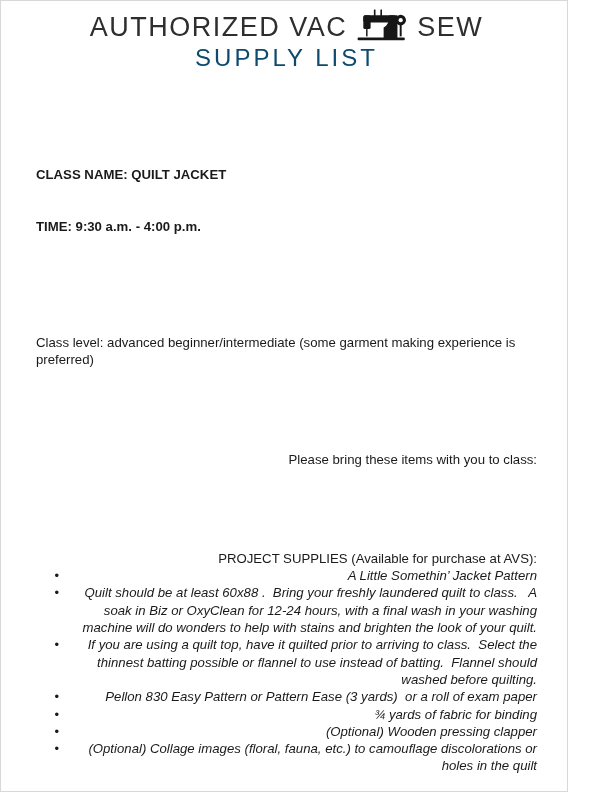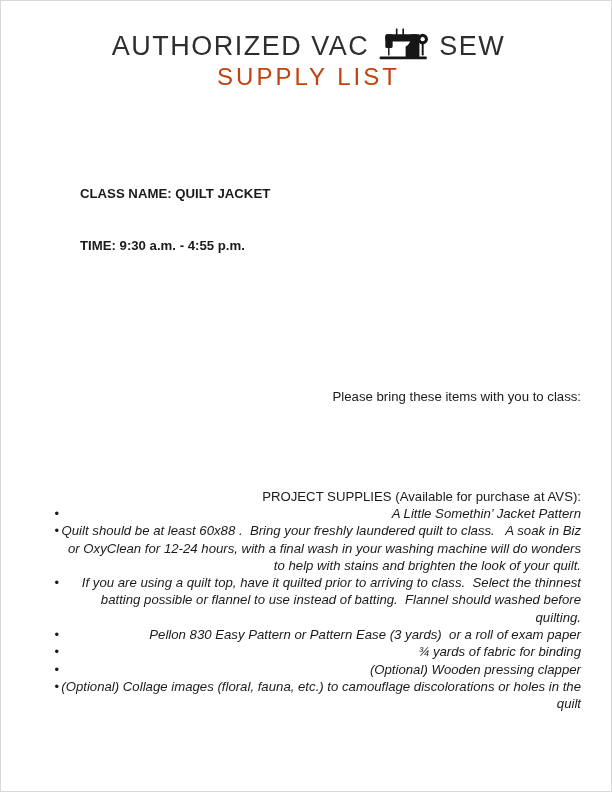--- a/index.html
+++ b/index.html
@@ -1,41 +1,41 @@
 <!DOCTYPE html>
 <html><head>
 <meta charset="utf-8">
 <style>
   * { margin: 0; padding: 0; box-sizing: border-box; }
   html, body { background: #ffffff; }
   body { width: 612px; height: 792px; font-family: "Liberation Sans", sans-serif; color: #1a1a1a; }
   .page {
-    width: 612px; height: 792px;
+    width: 568px; height: 792px;
     background: #ffffff;
     border: 1px solid #d8d8d8;
-    padding: 29px 30px 0 35px;
+    padding: 10px 30px 0 35px;
     overflow: hidden;
   }
   
   .header { text-align: center; margin-bottom: 8px; }
   .brand-line {
     display: flex; align-items: center; justify-content: center;
     gap: 9px;
     font-size: 27px; letter-spacing: 1.5px;
     color: #2e2e2e; font-weight: 400;
   }
   .brand-line .machine { width: 52px; height: 36px; margin-top: -4px; }
   .subtitle {
     font-size: 24px; letter-spacing: 3px;
-    color: #c2410c; font-weight: 400;
+    color: #0c4a6e; font-weight: 400;
     margin-top: 1px;
   }
   
   .doc { font-size: 13.2px; line-height: 17.3px; white-space: pre-wrap; }
-  .class-info { font-weight: 700; margin-left: 44px; }
+  .class-info { font-weight: 700; }
   .para { margin-top: 12px; }
   .para-gap { margin-top: 30px; text-align: right; }
   section.supply { margin-top: 11px; }
   .sec-title b { font-weight: 400; }
   ul.items { list-style: none; }
   ul.items li { display: flex; }
   ul.items .bullet {
     flex: 0 0 23px;
     padding-left: 7px;
     font-size: 13px;
@@ -74,23 +74,24 @@
       </span>
       <span>SEW</span>
     </div>
     <div class="subtitle">SUPPLY LIST</div>
   </div>
 
   <div class="doc">
 
     <div class="class-info">
       <div>CLASS NAME: QUILT JACKET</div>
-      <div>TIME: 9:30 a.m. - 4:55 p.m.</div>
+      <div>TIME: 9:30 a.m. - 4:00 p.m.</div>
     </div>
 
+    <p class="para">Class level: advanced beginner/intermediate (some garment making experience is preferred)</p>
 
     <p class="para-gap">Please bring these items with you to class:</p>
 
     <div class="para-gap" id="sections"><section class="supply" style="margin-top: 0px;"><div class="sec-title"><b>PROJECT SUPPLIES</b><span> (Available for purchase at AVS):</span></div><ul class="items"><li><span class="bullet">•</span><span class="li-text">A Little Somethin’ Jacket Pattern</span></li><li><span class="bullet">•</span><span class="li-text">Quilt should be at least 60x88 .  Bring your freshly laundered quilt to class.   A soak in Biz or OxyClean for 12-24 hours, with a final wash in your washing machine will do wonders to help with stains and brighten the look of your quilt.</span></li><li><span class="bullet">•</span><span class="li-text">If you are using a quilt top, have it quilted prior to arriving to class.  Select the thinnest batting possible or flannel to use instead of batting.  Flannel should washed before quilting.</span></li><li><span class="bullet">•</span><span class="li-text">Pellon 830 Easy Pattern or Pattern Ease (3 yards)  or a roll of exam paper</span></li><li><span class="bullet">•</span><span class="li-text">¾ yards of fabric for binding</span></li><li><span class="bullet">•</span><span class="li-text">(Optional) Wooden pressing clapper</span></li><li><span class="bullet">•</span><span class="li-text">(Optional) Collage images (floral, fauna, etc.) to camouflage discolorations or holes in the quilt</span></li></ul></section></div>
 
   </div>
 
 </div>
 
 </body></html>

